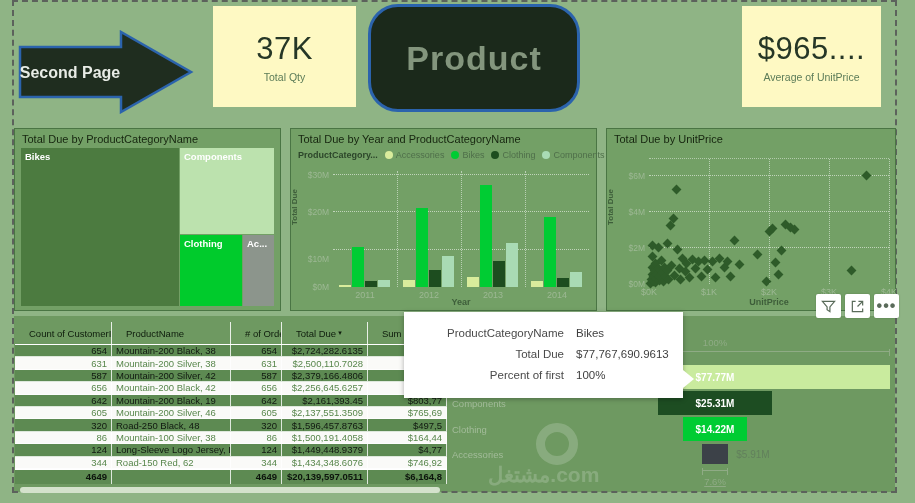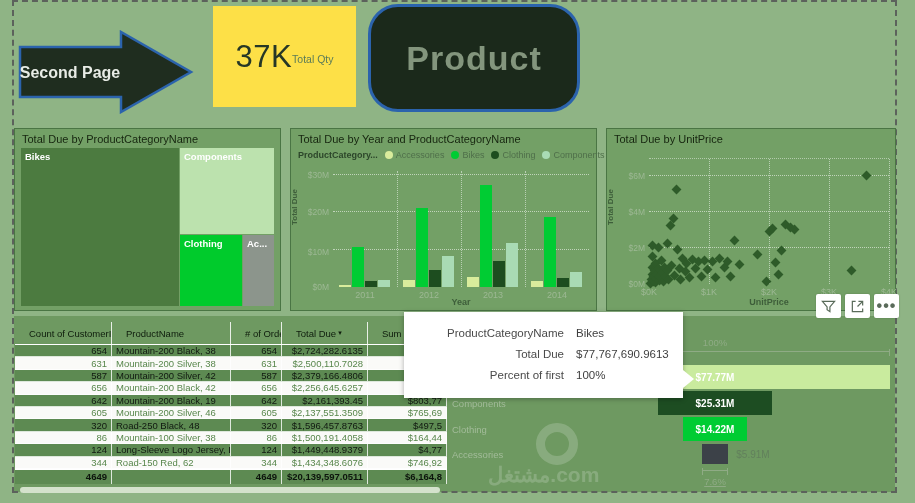--- a/index.html
+++ b/index.html
@@ -4,21 +4,21 @@
 <style>
   * { margin:0; padding:0; box-sizing:border-box; }
   html,body { width:915px; height:503px; font-family:"Liberation Sans", sans-serif; }
   .page { position:relative; width:915px; height:503px; background:#8FB485; overflow:hidden; }
   .canvas-border { position:absolute; left:12px; top:0; width:885px; height:493px;
     border:2px dashed #5c625c; pointer-events:none; }
   .band-bottom { position:absolute; left:14px; top:316px; width:881px; height:176px; background:#6E9961; }
 
   
   .arrow-wrap { position:absolute; left:18px; top:30px; width:176px; height:84px; }
-  .kpi { position:absolute; top:6px; height:101px; background:#fde047; display:flex; flex-direction:row;
+  .kpi { position:absolute; top:6px; height:101px; background:#fef9c3; display:flex; flex-direction:column;
     align-items:center; justify-content:center; }
   .kpi .v { font-size:31px; color:#263726; letter-spacing:.5px; }
   .kpi .l { font-size:10.5px; color:#5C7C58; margin-top:4px; white-space:nowrap; }
   .kpi1 { left:213px; width:143px; }
   .kpi2 { left:592px; width:139px; }
   .kpi3 { left:742px; width:139px; }
   .product-btn { position:absolute; left:368px; top:4px; width:212px; height:108px; background:#1B291B;
     border:3px solid #2B63AC; border-radius:30px; display:flex; align-items:center; justify-content:center;
     font-size:34px; font-weight:bold; color:#83957D; letter-spacing:1px; cursor:pointer; }
 
@@ -128,20 +128,24 @@
   </div>
 
   <div class="kpi kpi1">
     <div class="v">37K</div>
     <div class="l">Total Qty</div>
   </div>
 
   <button class="product-btn">Product</button>
 
 
+  <div class="kpi kpi3">
+    <div class="v">$965....</div>
+    <div class="l">Average of UnitPrice</div>
+  </div>
 
   <div class="panel panel-treemap">
     <div class="panel-title">Total Due by ProductCategoryName</div>
     <div class="tm-area">
       <div class="tm-rect tm-bikes" style="background: rgb(76, 123, 64);">
         <div class="tm-label">Bikes</div>
         </div>
       <div class="tm-rect tm-components" style="background: rgb(188, 226, 174);">
         <div class="tm-label">Components</div>
         </div>
@@ -172,21 +176,21 @@
         </div>
         <div class="legend-item">
           <div class="legend-dot" style="background: rgb(169, 219, 180);"></div>
           <div>Components</div>
         </div>
       </div>
     <div class="axis-y-label">Total Due</div>
     <div class="bar-plot">
         <div class="ytick" style="bottom: 0px; top: auto; transform: translateY(50%);">$0M</div>
         <div class="gridline-h" style="bottom: 37.4194px;"></div>
-        <div class="ytick" style="bottom: 35px; top: auto; transform: translateY(50%); padding-left: 10px;">$10M</div>
+        <div class="ytick" style="bottom: 28px; top: auto; transform: translateY(50%); padding-left: 10px;">$10M</div>
         <div class="gridline-h" style="bottom: 74.8387px;"></div>
         <div class="ytick" style="bottom: 74.8387px; top: auto; transform: translateY(50%);">$20M</div>
         <div class="gridline-h" style="bottom: 112.258px;"></div>
         <div class="ytick" style="bottom: 112.258px; top: auto; transform: translateY(50%);">$30M</div>
         <div class="gridline-v" style="left: 64px;"></div>
         <div class="gridline-v" style="left: 128px;"></div>
         <div class="gridline-v" style="left: 192px;"></div>
         <div class="bar" style="left: 6px; height: 2.2px; background: rgb(217, 236, 156);"></div>
         <div class="bar" style="left: 19px; height: 40.4px; background: rgb(0, 204, 51);"></div>
         <div class="bar" style="left: 32px; height: 6.4px; background: rgb(29, 77, 31);"></div>

